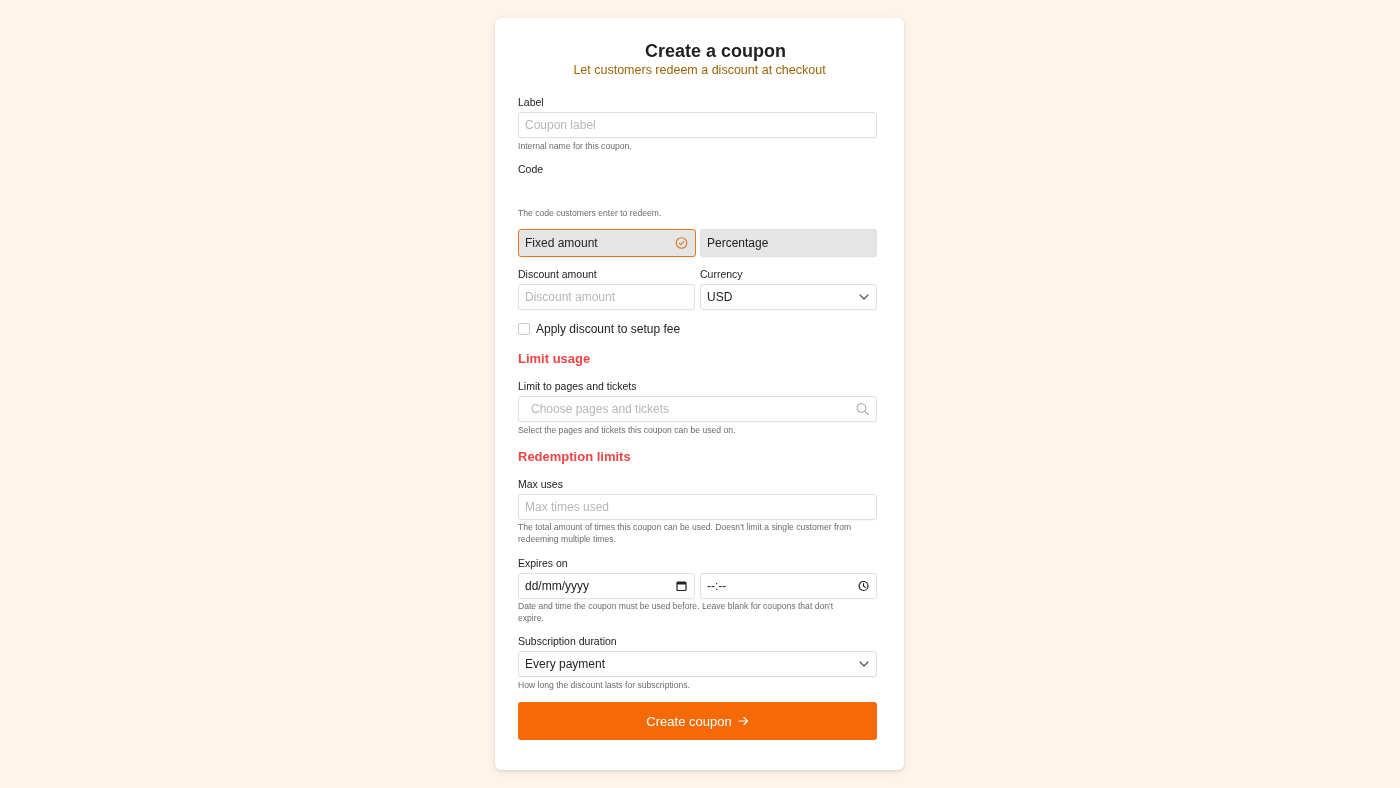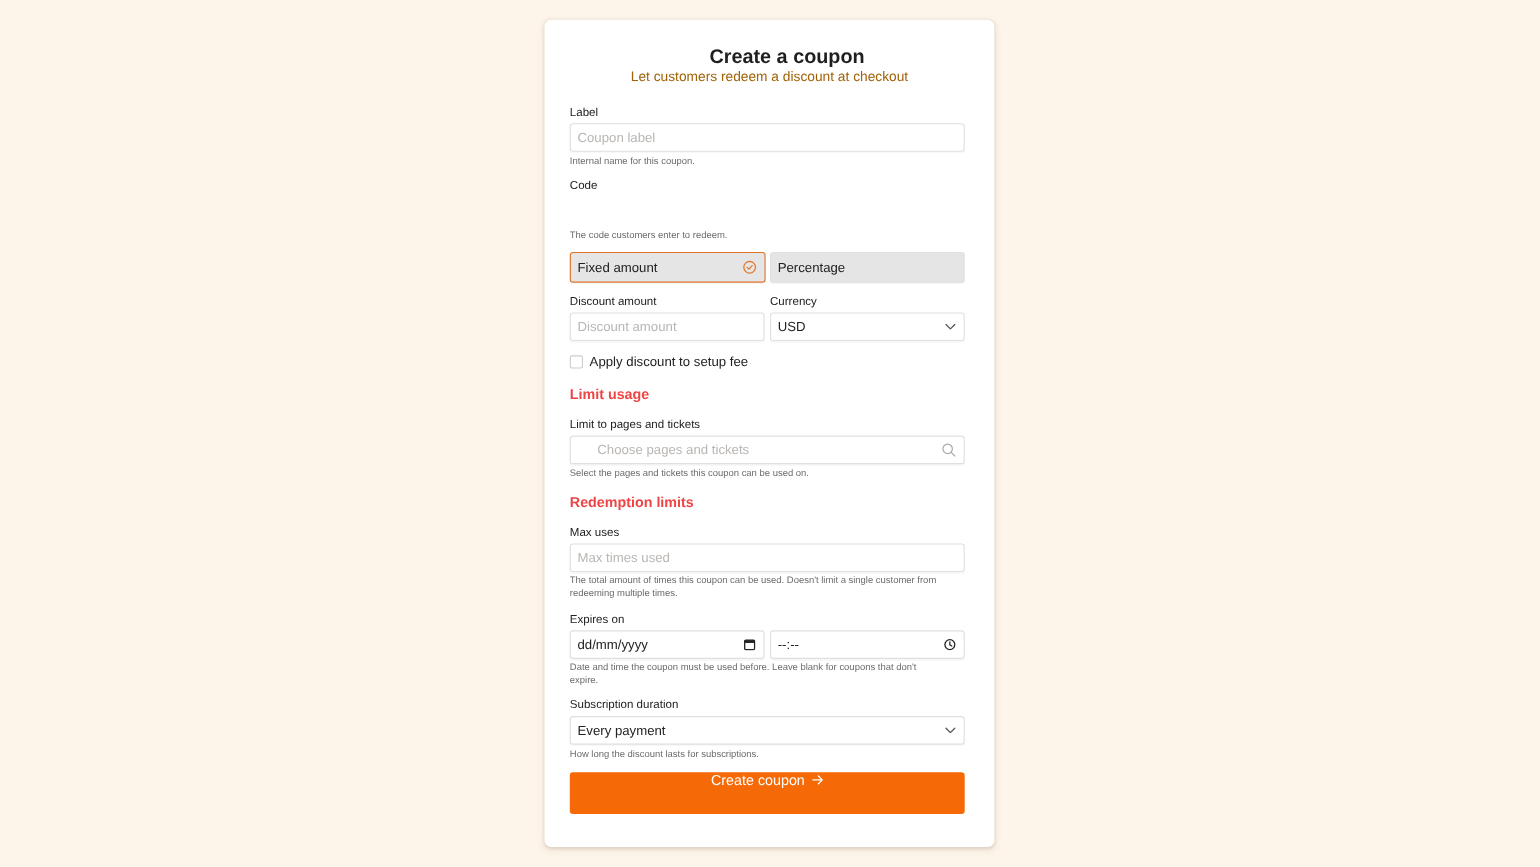--- a/index.html
+++ b/index.html
@@ -53,21 +53,21 @@
     }
     .checkbox-row { position: absolute; display: flex; align-items: center; }
     .checkbox {
       width: 12px; height: 12px; border: 1px solid #cfccc8; border-radius: 2px; background: #fff;
     }
     .checkbox-label { margin-left: 6px; font-size: 12px; color: #222; }
     .btn {
       position: absolute; height: 38px;
       background: #f56a06; border-radius: 3px;
       color: #fff; font-size: 13px;
-      display: flex; align-items: flex-start; justify-content: center; gap: 6px;
+      display: flex; align-items: center; justify-content: center; gap: 6px;
     }
   </style>
 </head>
 <body>
 
 <div class="card">
   <div class="title">Create a coupon</div>
   <div class="subtitle">Let customers redeem a discount at checkout</div>
 
   <div class="field-label" style="left:23px; top:78px;">Label</div>
@@ -102,21 +102,21 @@
     </span>
   </div>
 
   <div class="checkbox-row" style="left:23px; top:304px;">
     <div class="checkbox"></div>
     <span class="checkbox-label">Apply discount to setup fee</span>
   </div>
 
   <div class="section" style="left:23px; top:333px;">Limit usage</div>
   <div class="field-label" style="left:23px; top:362px;">Limit to pages and tickets</div>
-  <div class="input" style="left:23px; top:378px; width:359px; padding-left:24px;">
+  <div class="input" style="left:23px; top:378px; width:359px; padding-left:12px;">
     <span>Choose pages and tickets</span>
     <span class="icon-right">
       <svg width="13" height="13" viewBox="0 0 13 13">
           <circle cx="5.5" cy="5.5" r="4.3" fill="none" stroke="#aaa" stroke-width="1.1"></circle>
           <path d="M8.7 8.7 L12 12" stroke="#aaa" stroke-width="1.1" stroke-linecap="round"></path>
         </svg>
     </span>
   </div>
   <div class="help" style="left:23px; top:407px;">Select the pages and tickets this coupon can be used on.</div>
 

